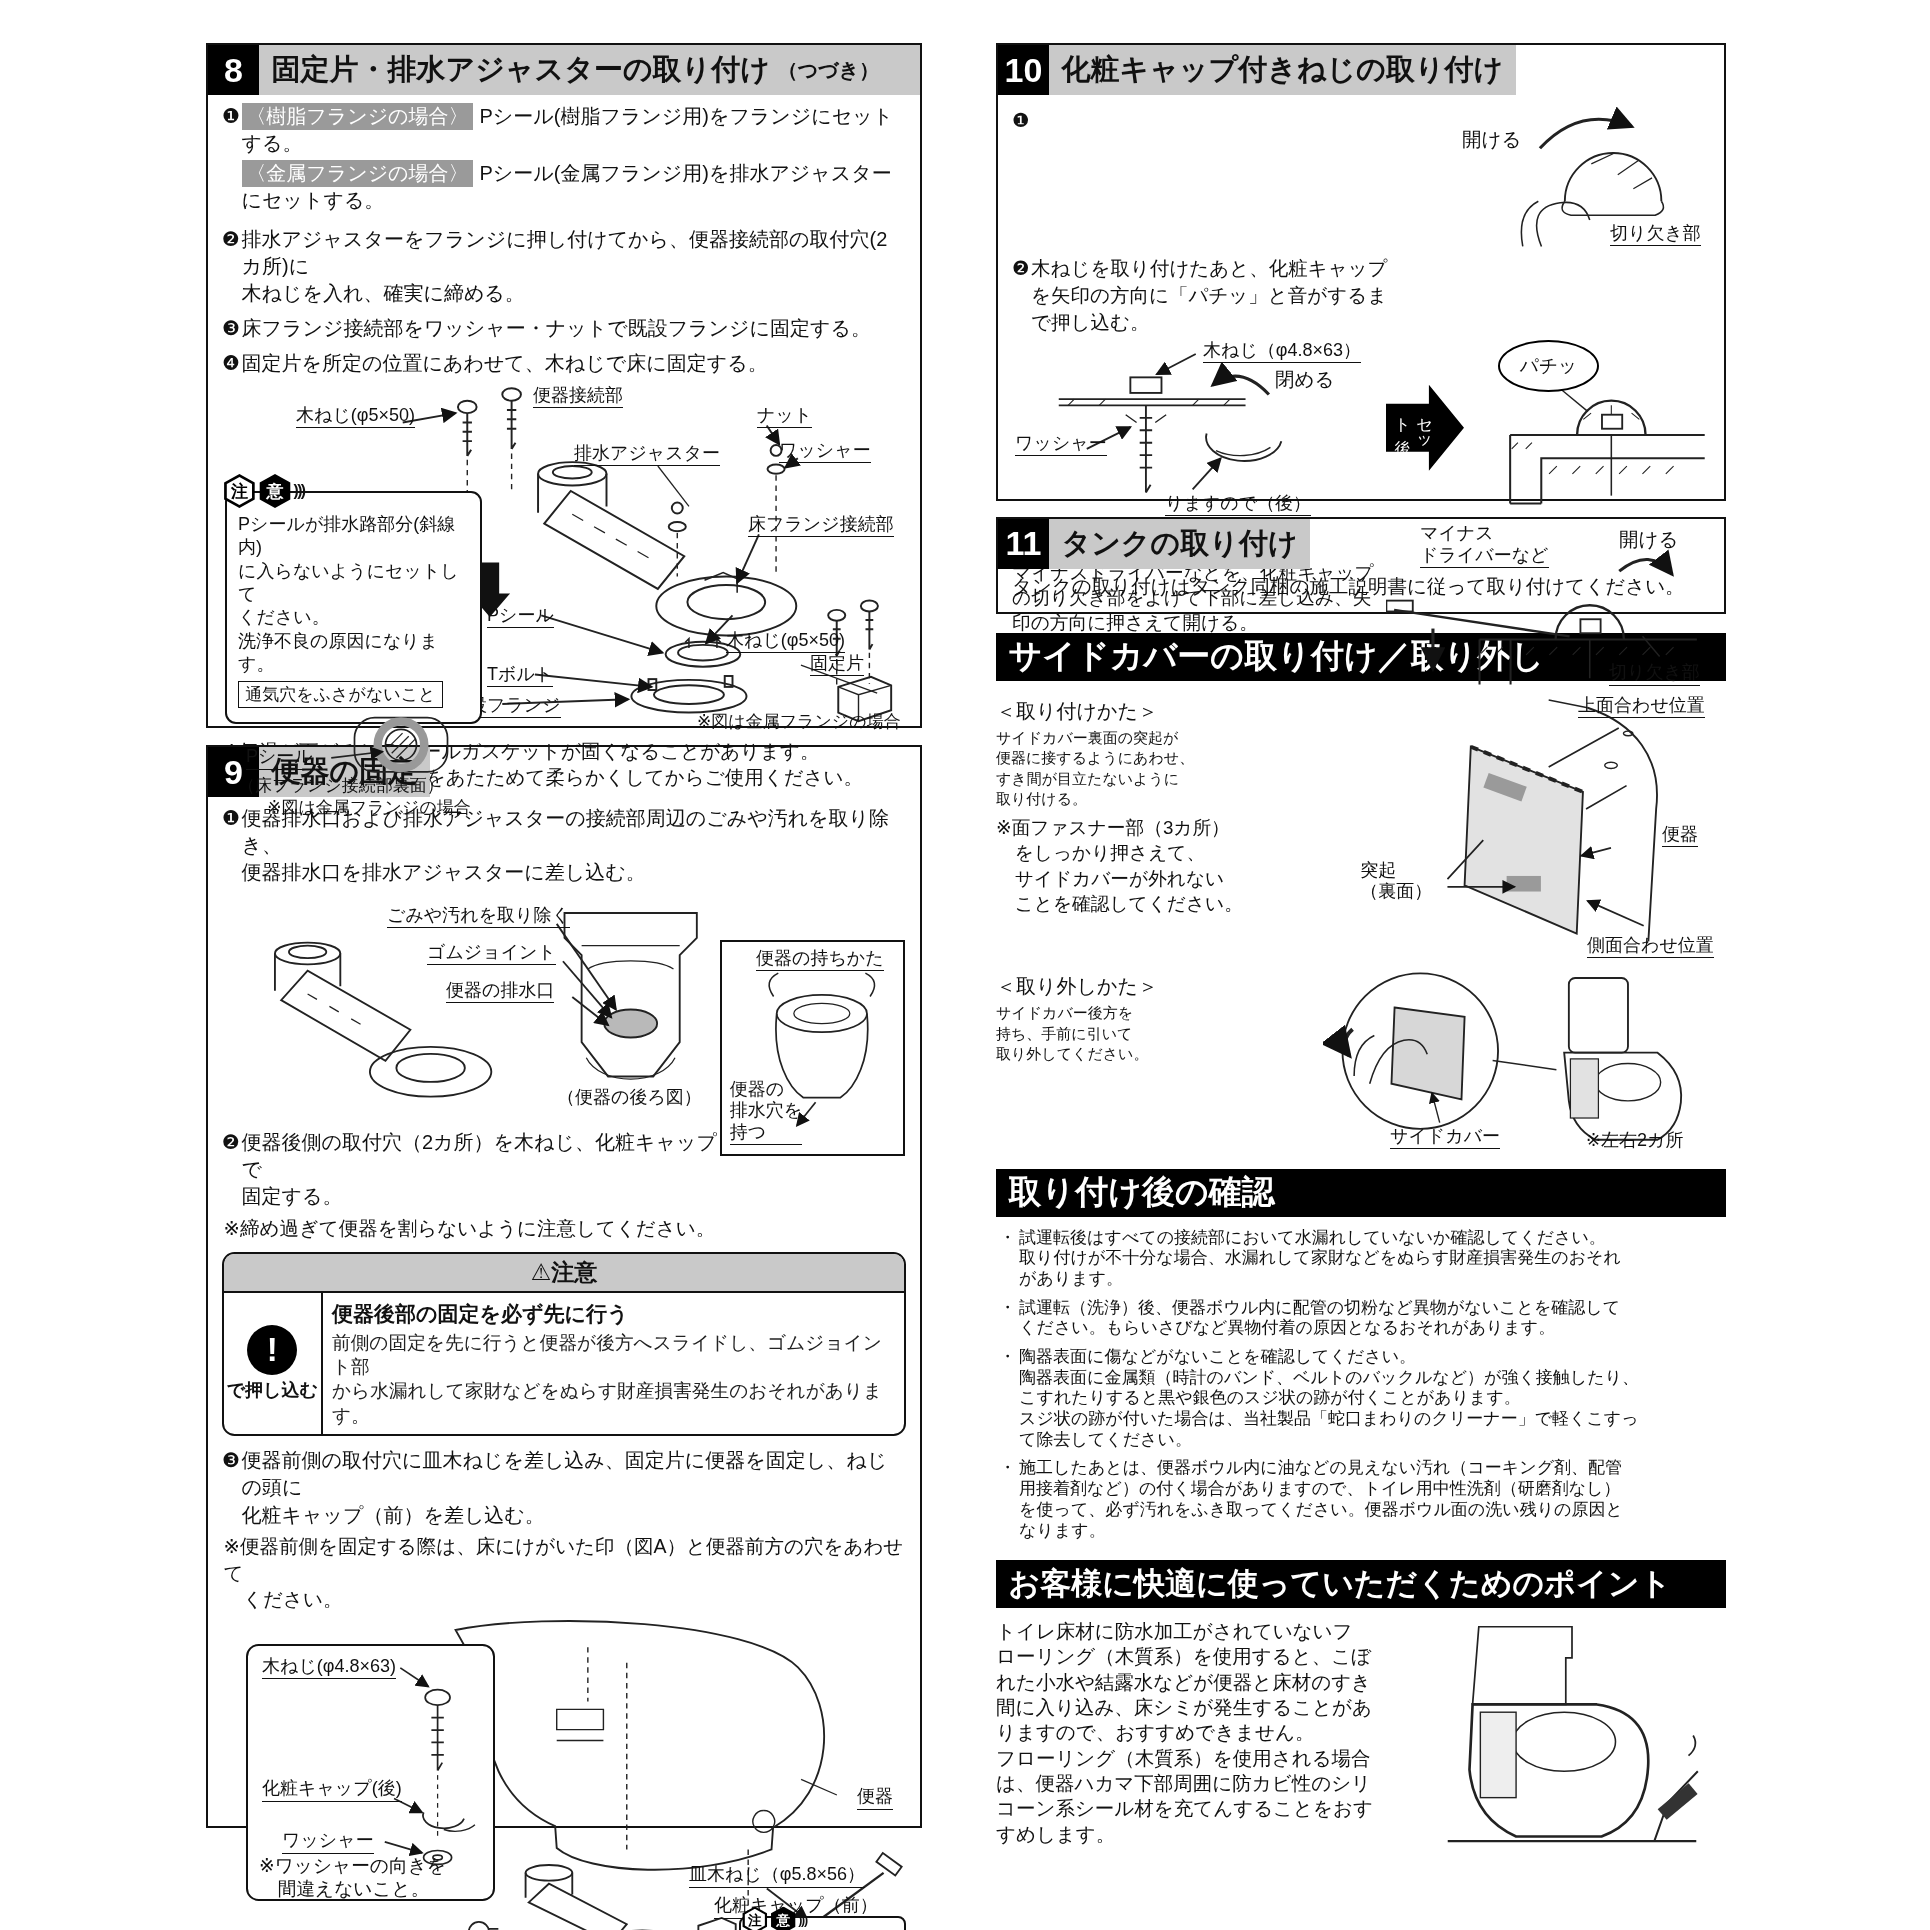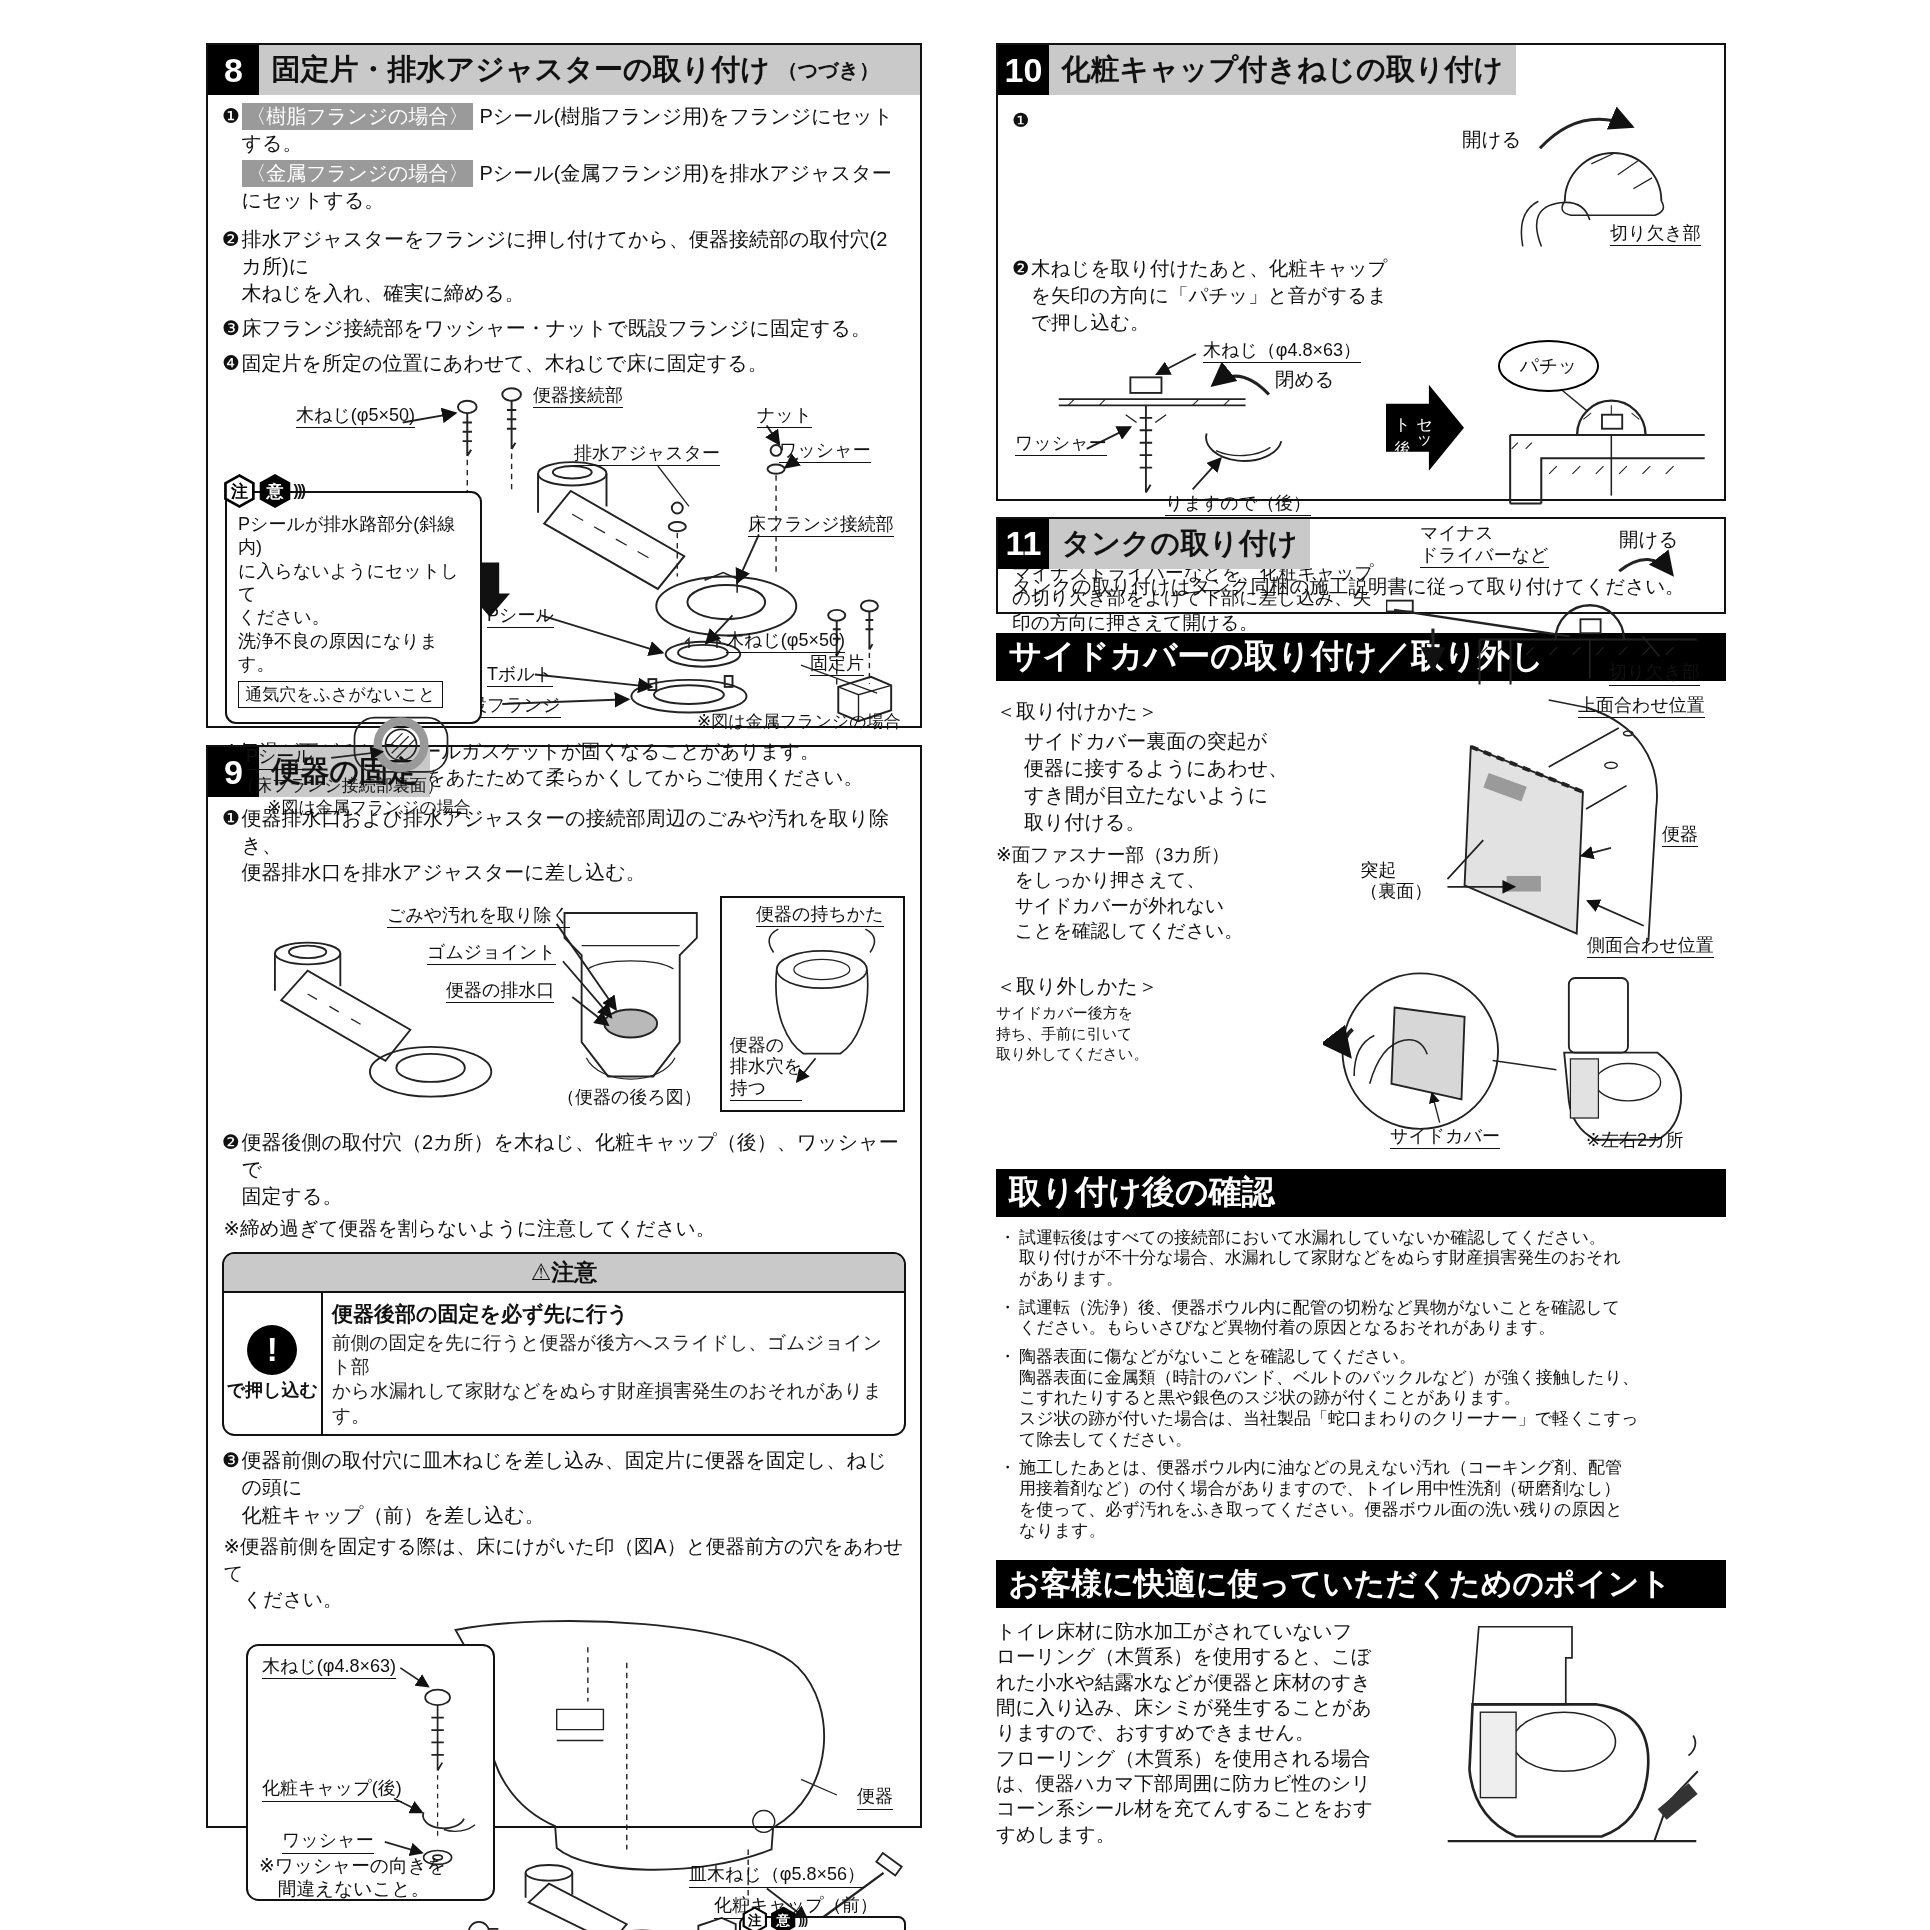--- a/index.html
+++ b/index.html
@@ -59,21 +59,21 @@
   .rtext{font-size:18.7px;line-height:1.35;}
   .bullets{padding:0 3.1px;}
   .bullet{display:flex;font-size:17px;line-height:1.22;margin-bottom:7.8px;}
   .bullet .m{width:20px;flex:0 0 auto;}
   .setarrow{position:absolute;width:78px;height:86px;background:#000;
             clip-path:polygon(0 22%,55% 22%,55% 0,100% 50%,55% 100%,55% 78%,0 78%);}
   .setarrow span{position:absolute;left:6.2px;top:50%;transform:translateY(-50%);
             writing-mode:vertical-rl;color:#fff;font-size:16.3px;letter-spacing:1.6px;}
   .bubble{position:absolute;border:2.3px solid #000;border-radius:50%;width:97px;height:48px;
           display:flex;align-items:center;justify-content:center;font-size:18.7px;background:#fff;}
-  .rbox{position:absolute;border:2.3px solid #111;background:#fff;box-sizing:border-box;}
+  .rbox{position:absolute;border:2.3px solid #111;background:#fff;box-sizing:border-box;margin-top:44px;}
   .roundbox{position:absolute;border:2.3px solid #111;border-radius:12.5px;background:#fff;box-sizing:border-box;}
   .scsmall .inner{padding:18.7px 7.8px 4.7px 9.3px;font-size:17px;line-height:1.3;}
 </style>
 </head>
 <body>
 
 <svg width="0" height="0" style="position:absolute">
   <defs>
     <marker id="ah" markerWidth="9" markerHeight="8" refX="7" refY="4" orient="auto">
       <path d="M0,0 L8,4 L0,8 Z" fill="#111"></path>
@@ -471,21 +471,21 @@
         <div class="titlebar">タンクの取り付け</div>
       </div>
       <div style="font-size:19.5px;line-height:1.35;">タンクの取り付けはタンク同梱の施工説明書に従って取り付けてください。</div>
     </div>
 
     <div class="banner">サイドカバーの取り付け／取り外し</div>
 
     <div class="rowflex">
       <div style="width:358px;">
         <div class="rtitle">＜取り付けかた＞</div>
-        <div class="rtext pre" style="font-size:20px;margin-left:28px;">サイドカバー裏面の突起が
+        <div class="rtext pre" style="font-size:15px;">サイドカバー裏面の突起が
 便器に接するようにあわせ、
 すき間が目立たないように
 取り付ける。</div>
         <div class="rtext pre" style="font-size:18.7px;margin-top:6.2px;">※面ファスナー部（3カ所）
 　をしっかり押さえて、
 　サイドカバーが外れない
 　ことを確認してください。</div>
       </div>
       <div class="diag" style="width:366px;height:269px;">
         <svg class="art" width="366" height="269" viewBox="0 0 470 345" fill="none" stroke="#222" stroke-width="2.4">

